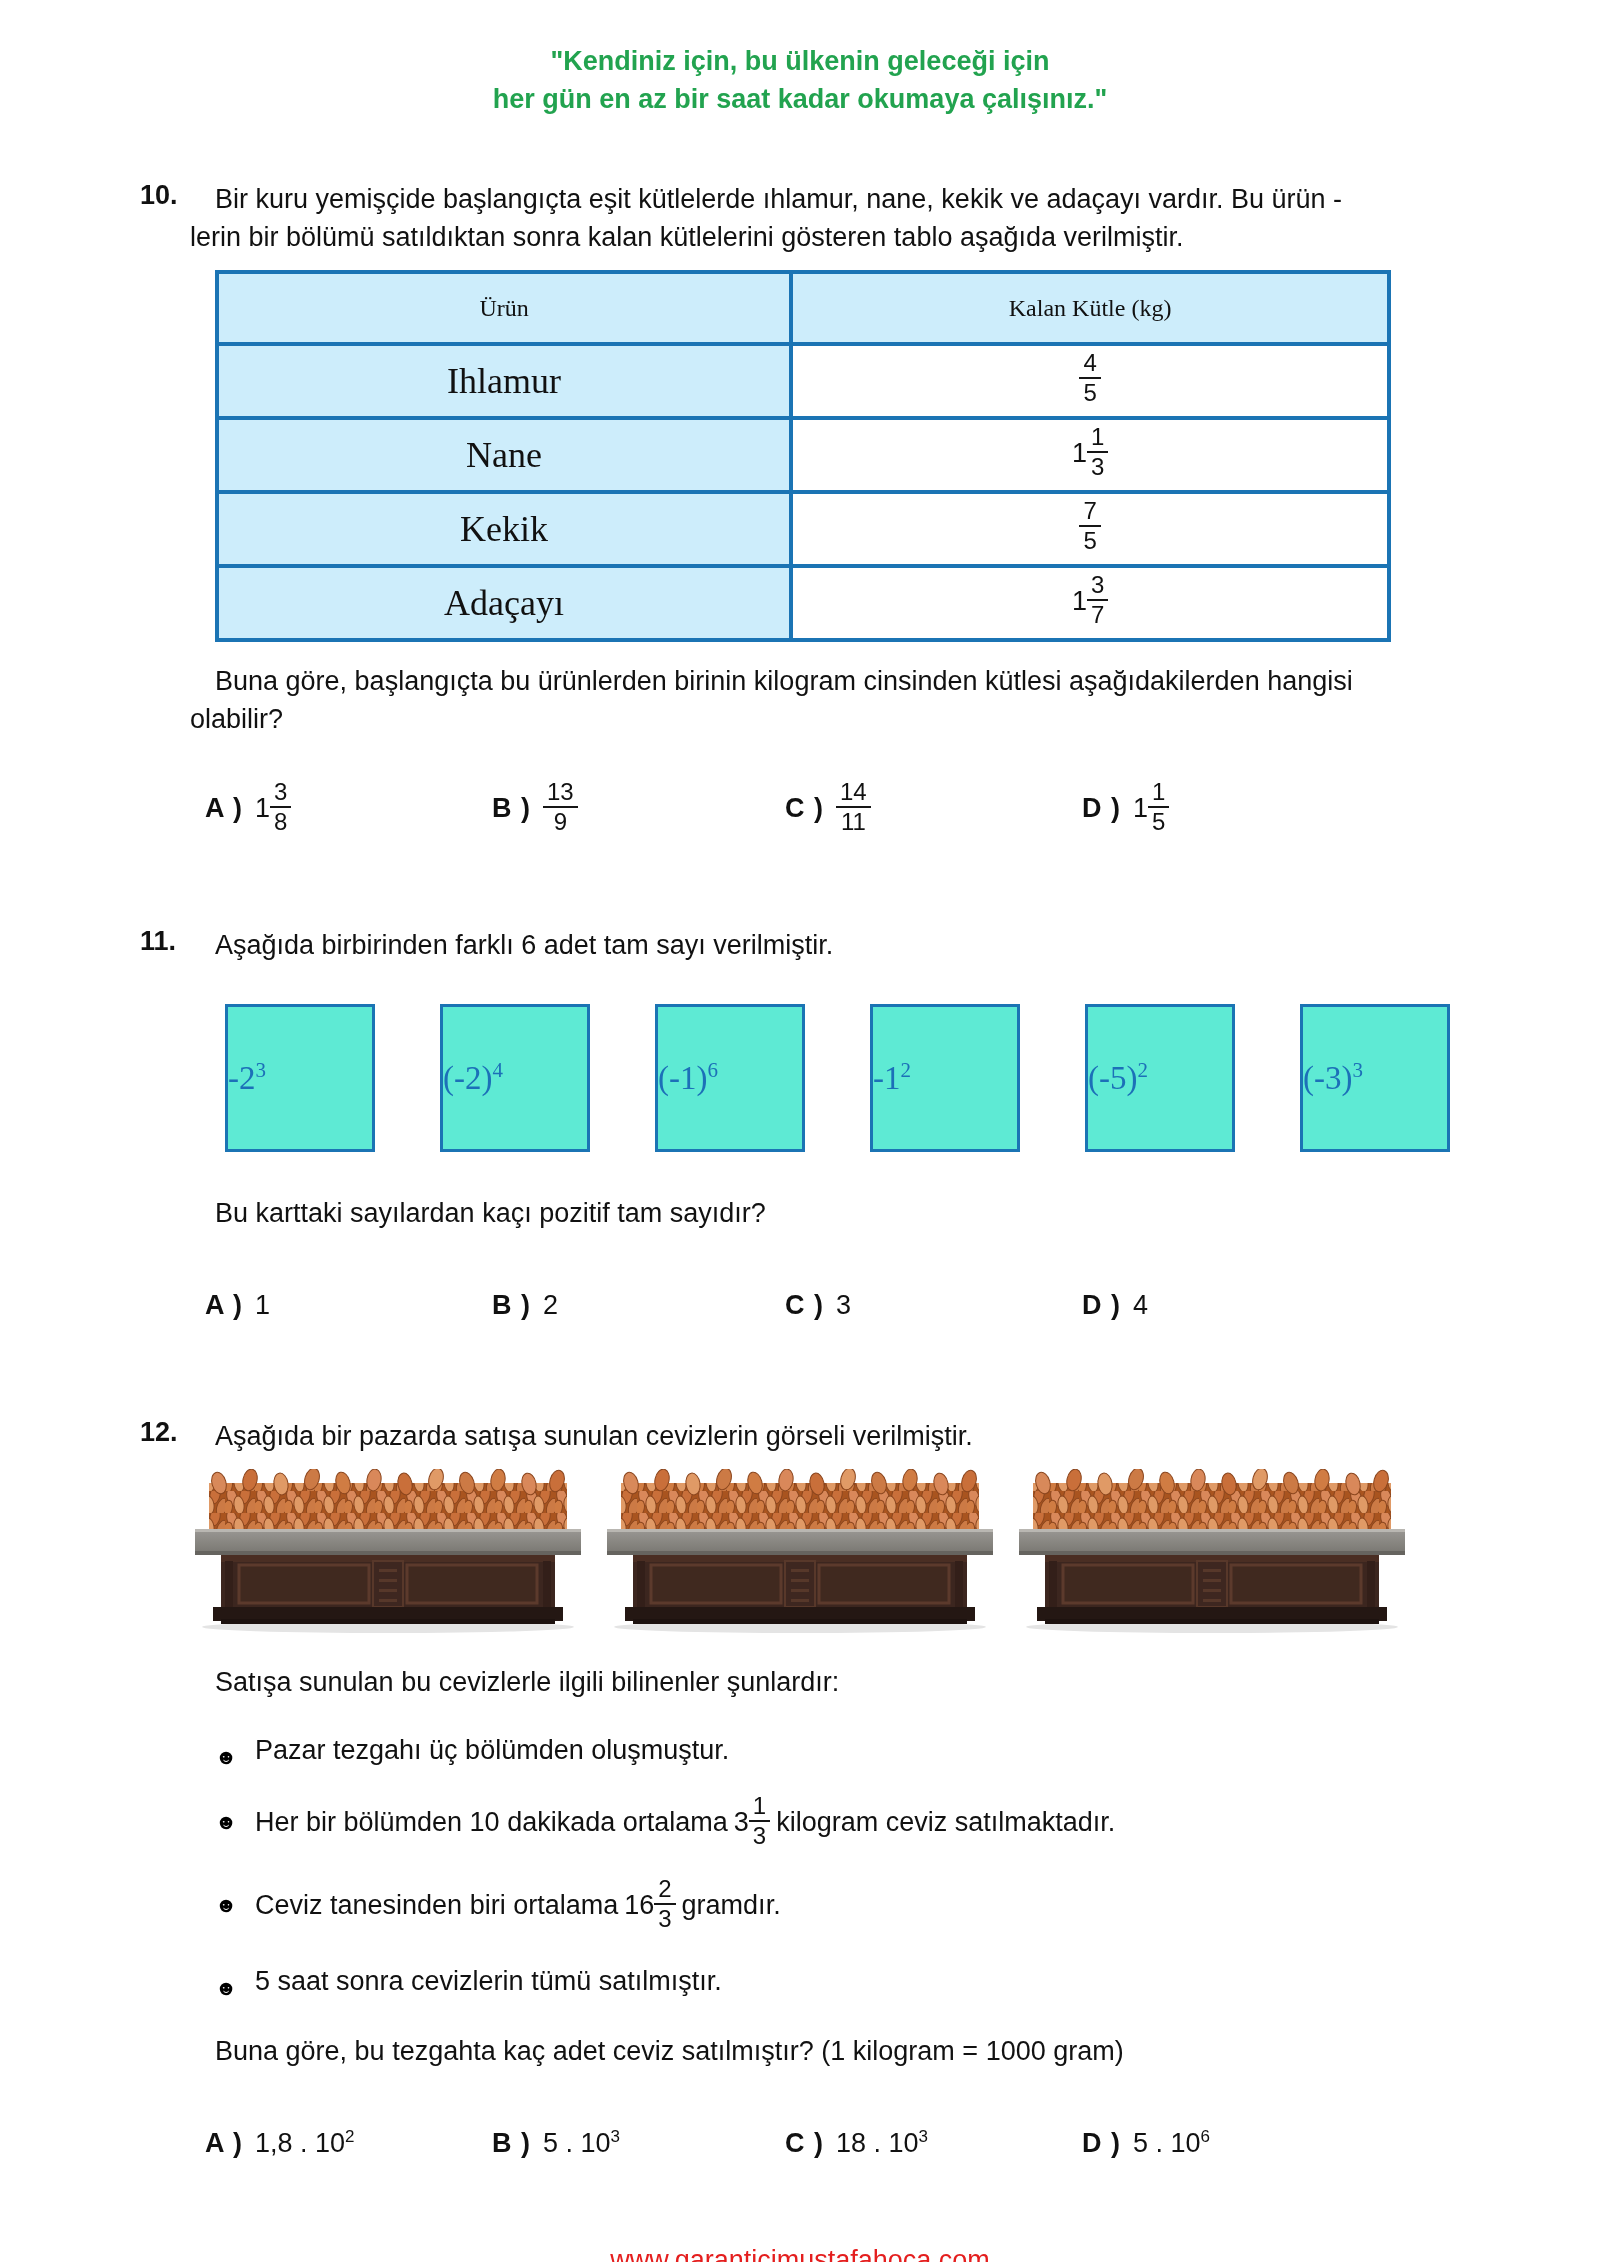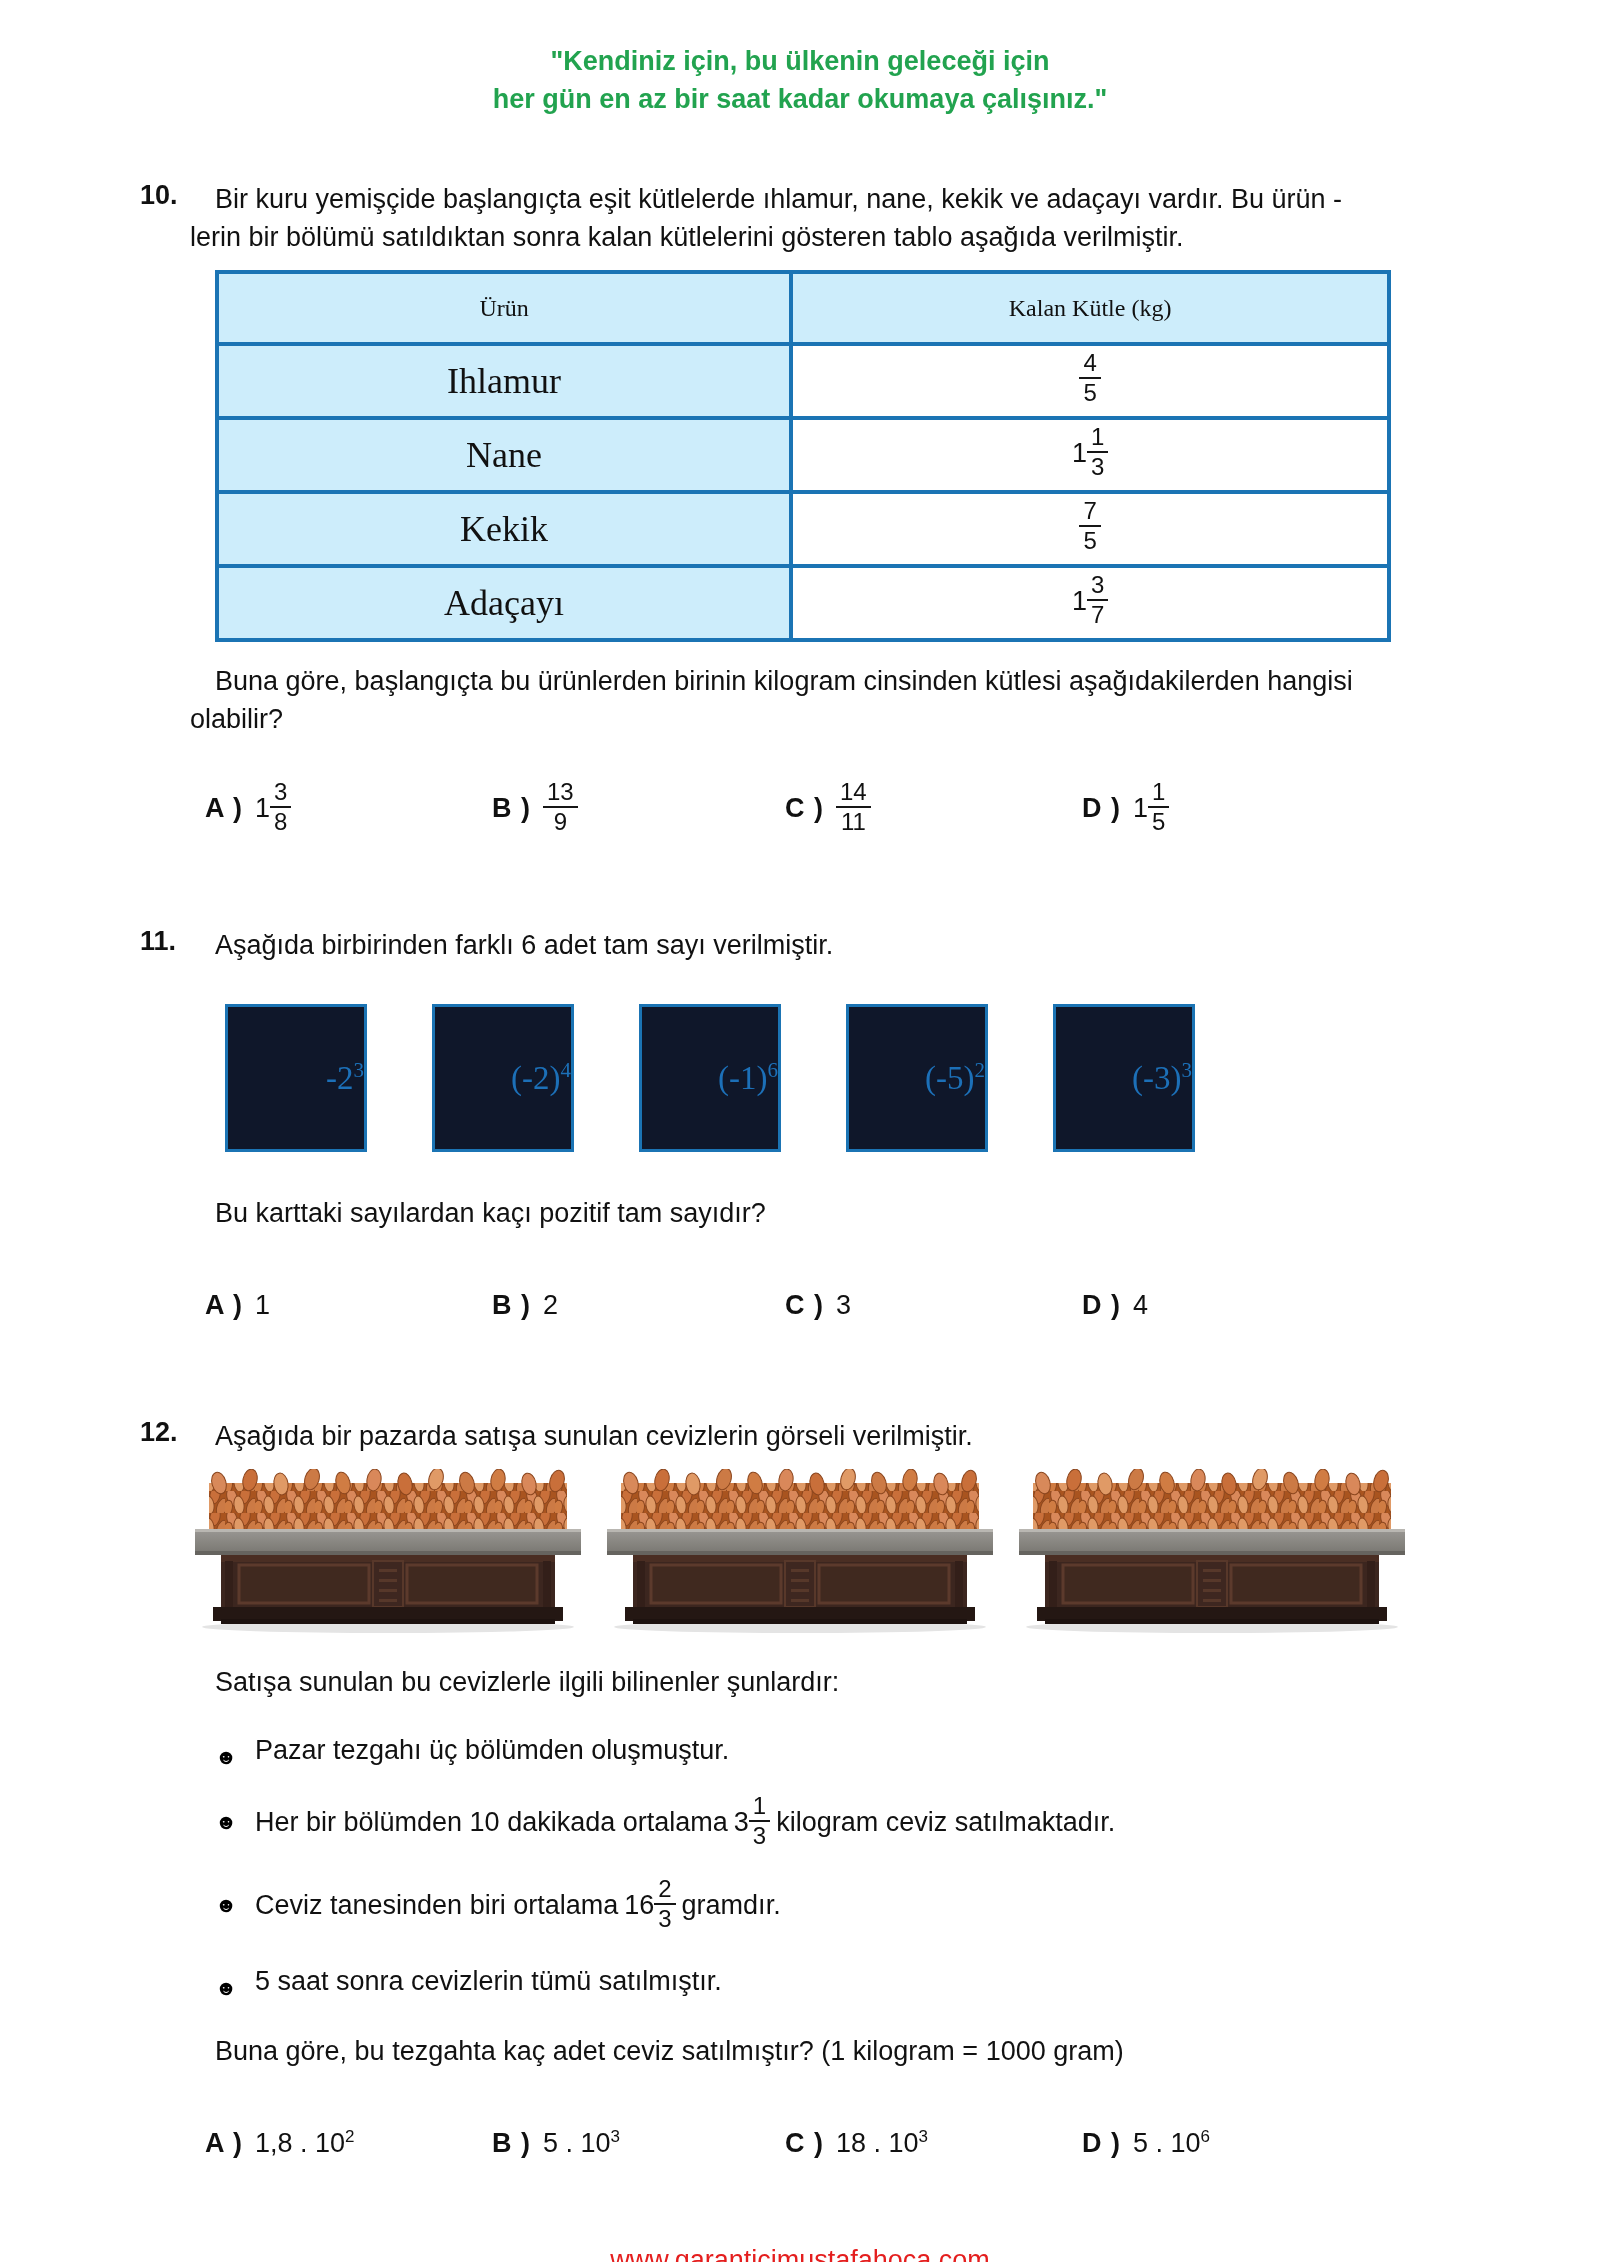--- a/index.html
+++ b/index.html
@@ -46,22 +46,22 @@
 
   
   .options{ display:grid; grid-template-columns:287px 293px 297px auto;
             padding-left:15px; margin-top:44px; align-items:center; }
   .option{ white-space:nowrap; }
   .option .letter{ font-weight:bold; margin-right:12px; letter-spacing:1px; }
   .option sup{ font-size:17px; position:relative; top:-10px; vertical-align:baseline; }
 
   
   .cards{ display:flex; gap:65px; margin:40px 0 0 35px; }
-  .card{ width:142px; height:148px; border:3px solid var(--table-border); background:#0f172a;
-         display:flex; align-items:center; justify-content:flex-end;
+  .card{ width:154px; height:148px; border:3px solid var(--table-border); background:#5eead4;
+         display:flex; align-items:center; justify-content:flex-start;
          font-family:"Liberation Serif", serif; color:var(--card-blue); font-size:33px; }
   .card sup{ font-size:21px; position:relative; top:-12px; vertical-align:baseline; }
   .cards-question{ margin-top:42px; }
   .options.simple{ margin-top:58px; }
 
   
   .stalls{ margin:14px 0 0 5px; display:block; }
 
   .intro-line{ margin-top:26px; }
   ul.facts{ list-style:none; margin:30px 0 0 0; padding:0; }
@@ -154,20 +154,23 @@
 
     <div class="cards">
       <div class="card">
           <span><span>-2</span><sup>3</sup></span>
         </div>
       <div class="card">
           <span><span>(-2)</span><sup>4</sup></span>
         </div>
       <div class="card">
           <span><span>(-1)</span><sup>6</sup></span>
+        </div>
+      <div class="card">
+          <span><span>-1</span><sup>2</sup></span>
         </div>
       <div class="card">
           <span><span>(-5)</span><sup>2</sup></span>
         </div>
       <div class="card">
           <span><span>(-3)</span><sup>3</sup></span>
         </div>
     </div>
 
     <p class="qtext cards-question">

